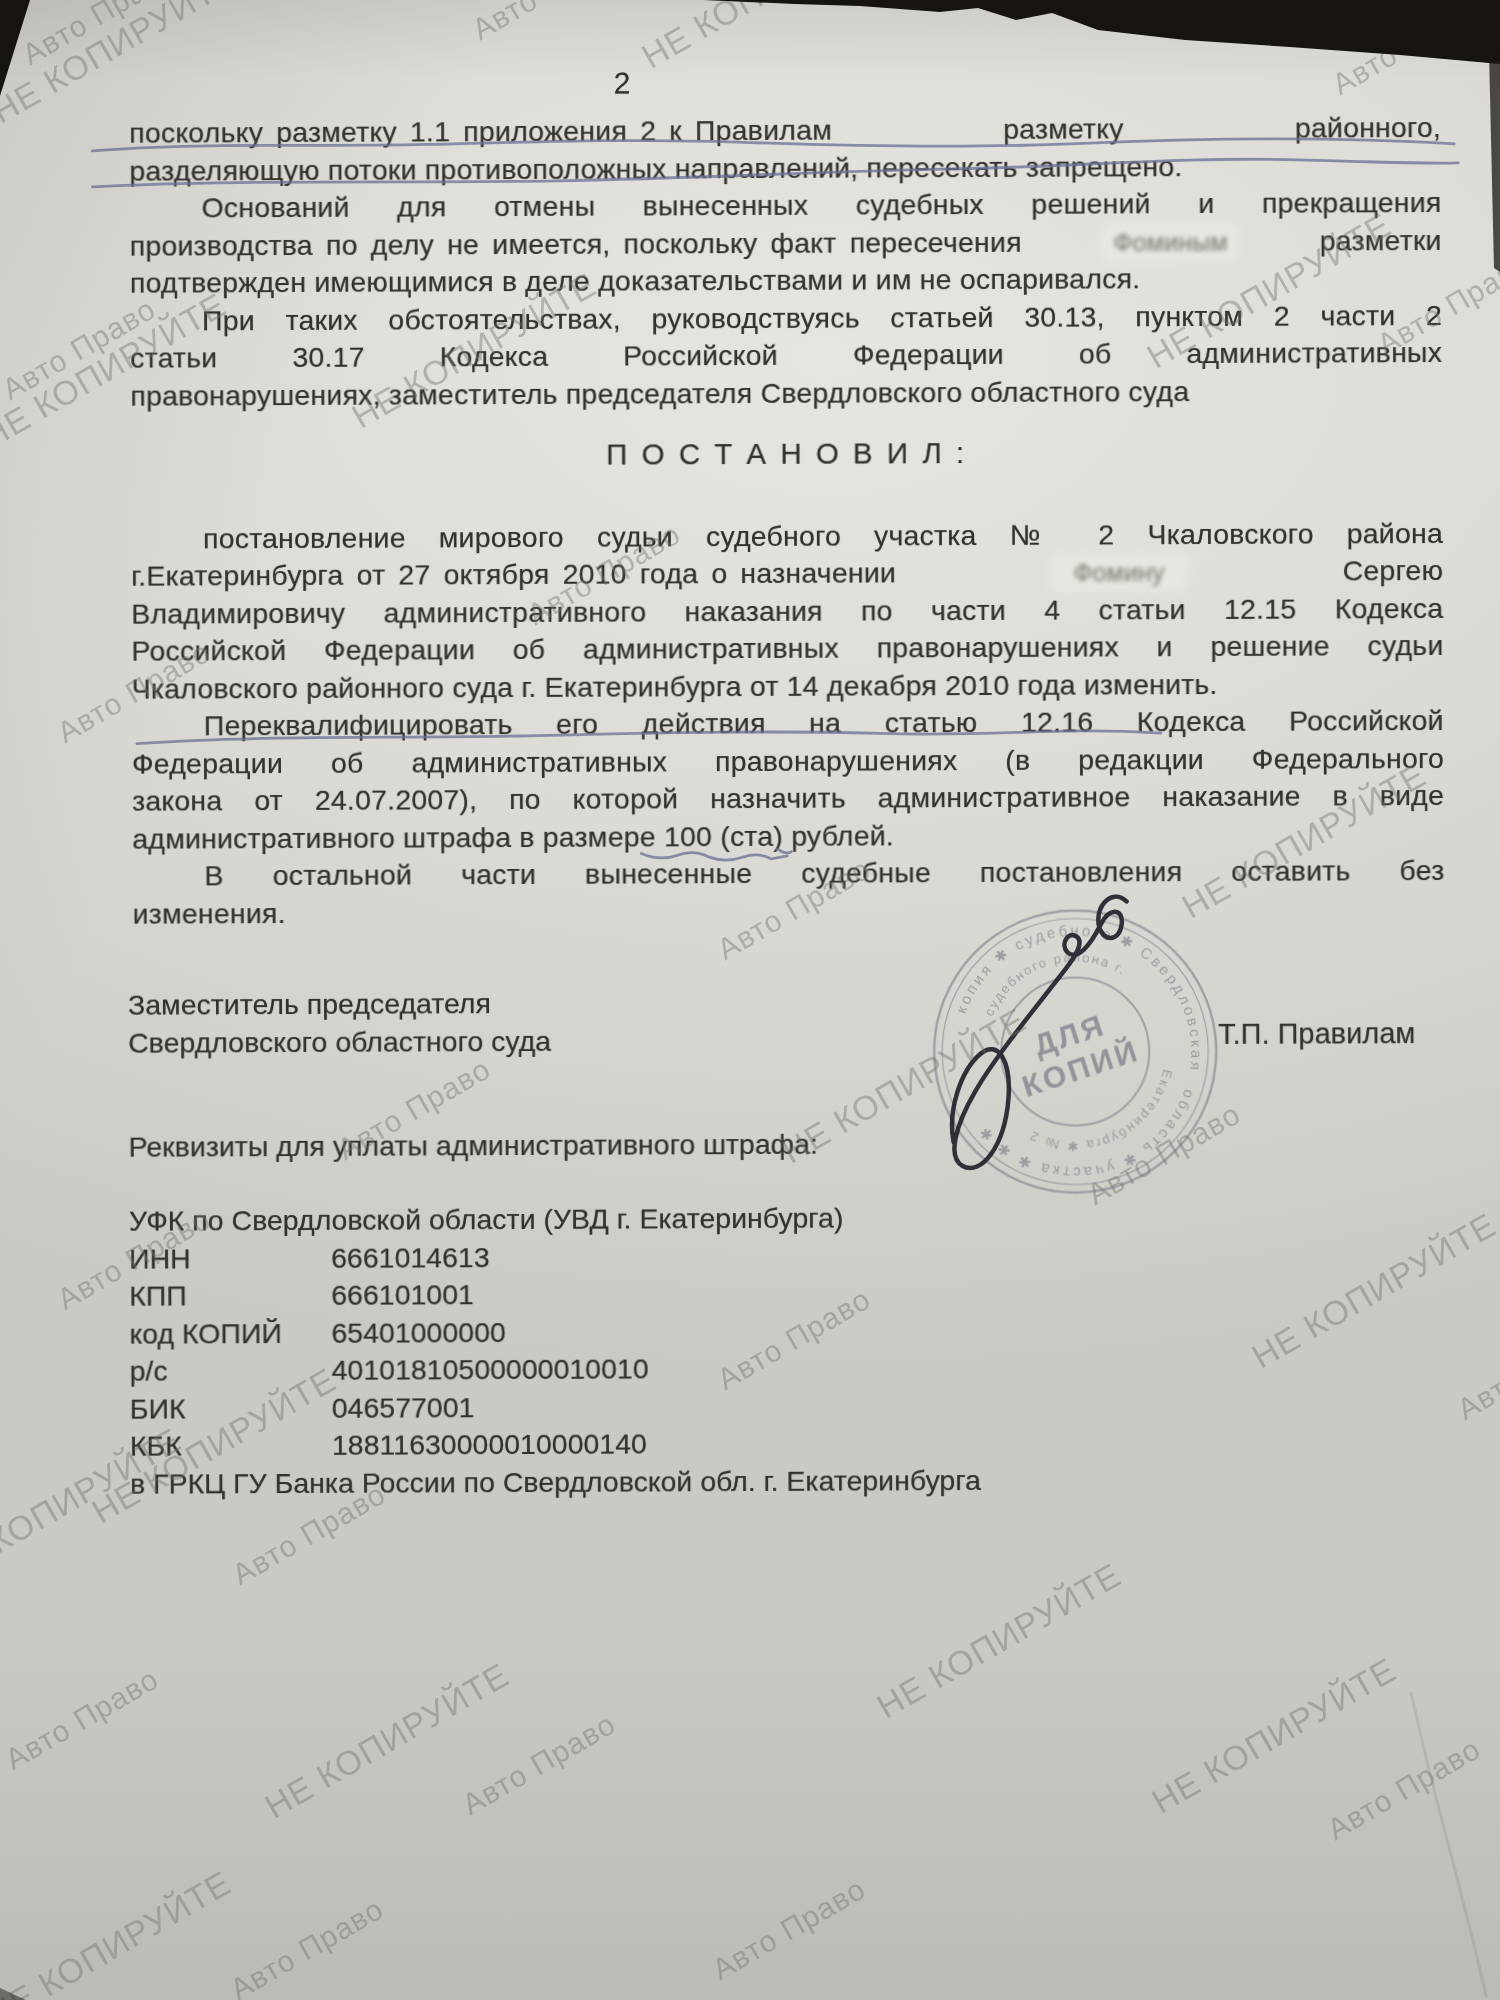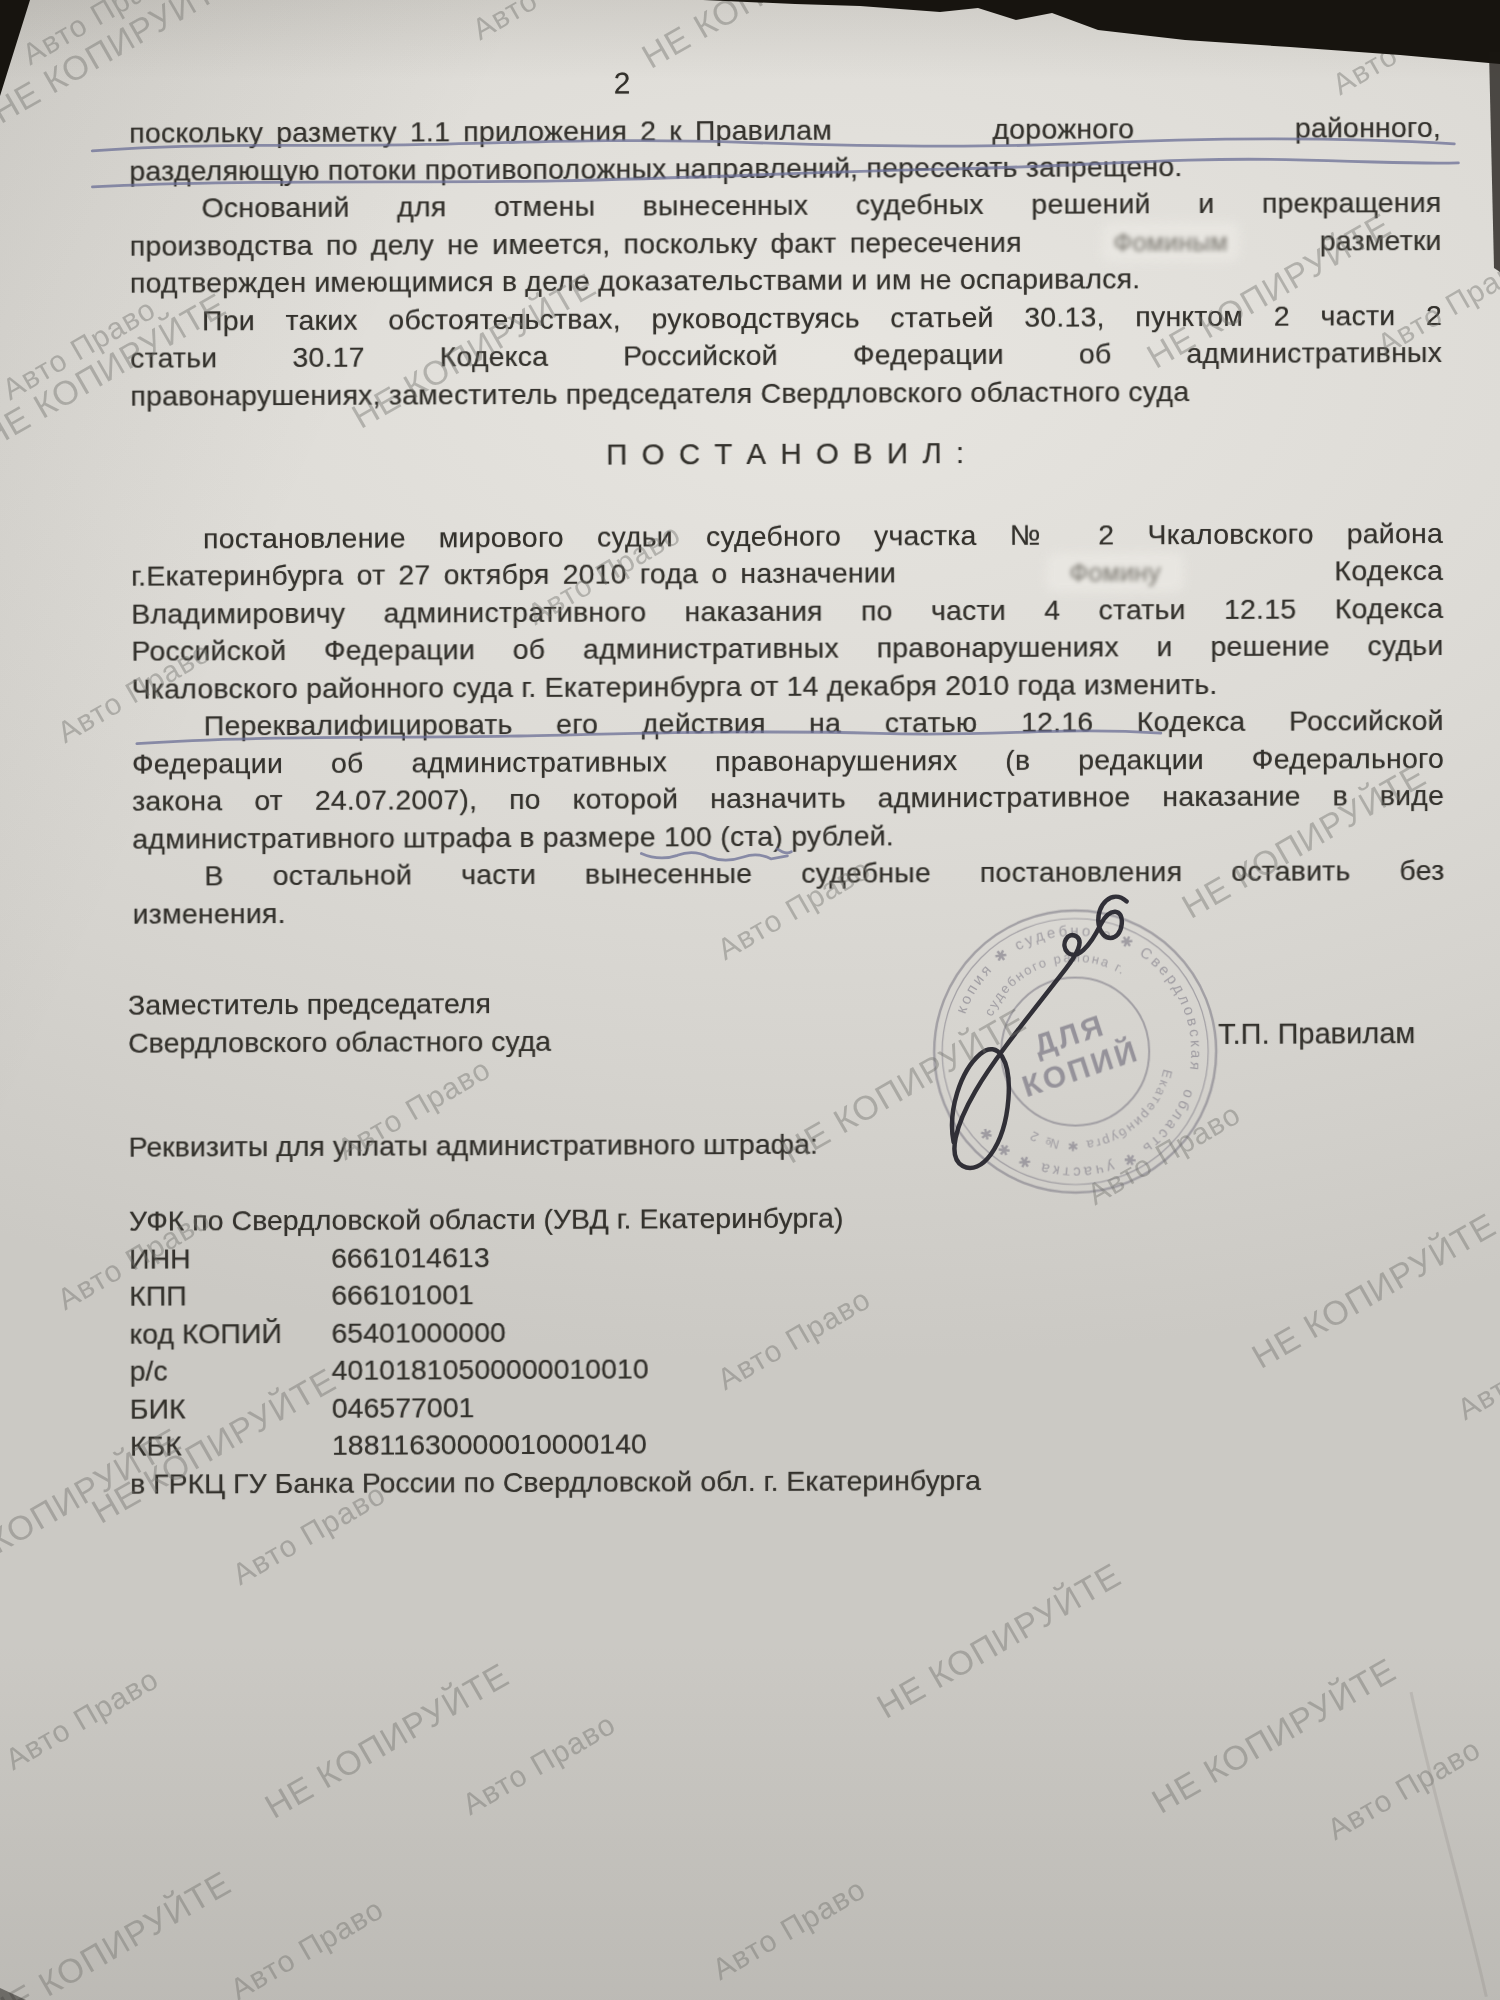--- a/index.html
+++ b/index.html
@@ -54,21 +54,21 @@
 <div id="page">
 
   <div class="doc">
 
     <div class="pagenum">2</div>
 
     <div class="body-col">
 
       <div class="ln fx">
         <span class="seg">поскольку разметку 1.1 приложения 2 к Правилам</span>
-        <span>дорожного</span>
+        <span>разметку</span>
         <span>районного,</span>
       </div>
       <div class="ln">разделяющую потоки противоположных направлений, пересекать запрещено.</div>
 
       <div class="ln jl ind">Оснований для отмены вынесенных судебных решений и прекращения</div>
       <div class="ln fx">
         <span class="seg">производства по делу не имеется, поскольку факт пересечения</span>
         <span class="ghost">Фоминым</span>
         <span>разметки</span>
       </div>
@@ -77,21 +77,21 @@
       <div class="ln jl ind">При таких обстоятельствах, руководствуясь статьей 30.13, пунктом 2 части 2</div>
       <div class="ln jl">статьи 30.17 Кодекса Российской Федерации об административных</div>
       <div class="ln">правонарушениях, заместитель председателя Свердловского областного суда</div>
 
       <div class="heading">П О С Т А Н О В И Л :</div>
 
       <div class="ln jl ind gap-before-p4">постановление мирового судьи судебного участка № 2 Чкаловского района</div>
       <div class="ln fx">
         <span class="seg">г.Екатеринбурга от 27 октября 2010 года о назначении</span>
         <span class="ghost">Фомину</span>
-        <span>Кодекса</span>
+        <span>Сергею</span>
       </div>
       <div class="ln jl">Владимировичу административного наказания по части 4 статьи 12.15 Кодекса</div>
       <div class="ln jl">Российской Федерации об административных правонарушениях и решение судьи</div>
       <div class="ln">Чкаловского районного суда г. Екатеринбурга от 14 декабря 2010 года изменить.</div>
 
       <div class="ln jl ind">Переквалифицировать его действия на статью 12.16 Кодекса Российской</div>
       <div class="ln jl">Федерации об административных правонарушениях (в редакции Федерального</div>
       <div class="ln jl">закона от 24.07.2007), по которой назначить административное наказание в виде</div>
       <div class="ln">административного штрафа в размере 100 (ста) рублей.</div>
 

